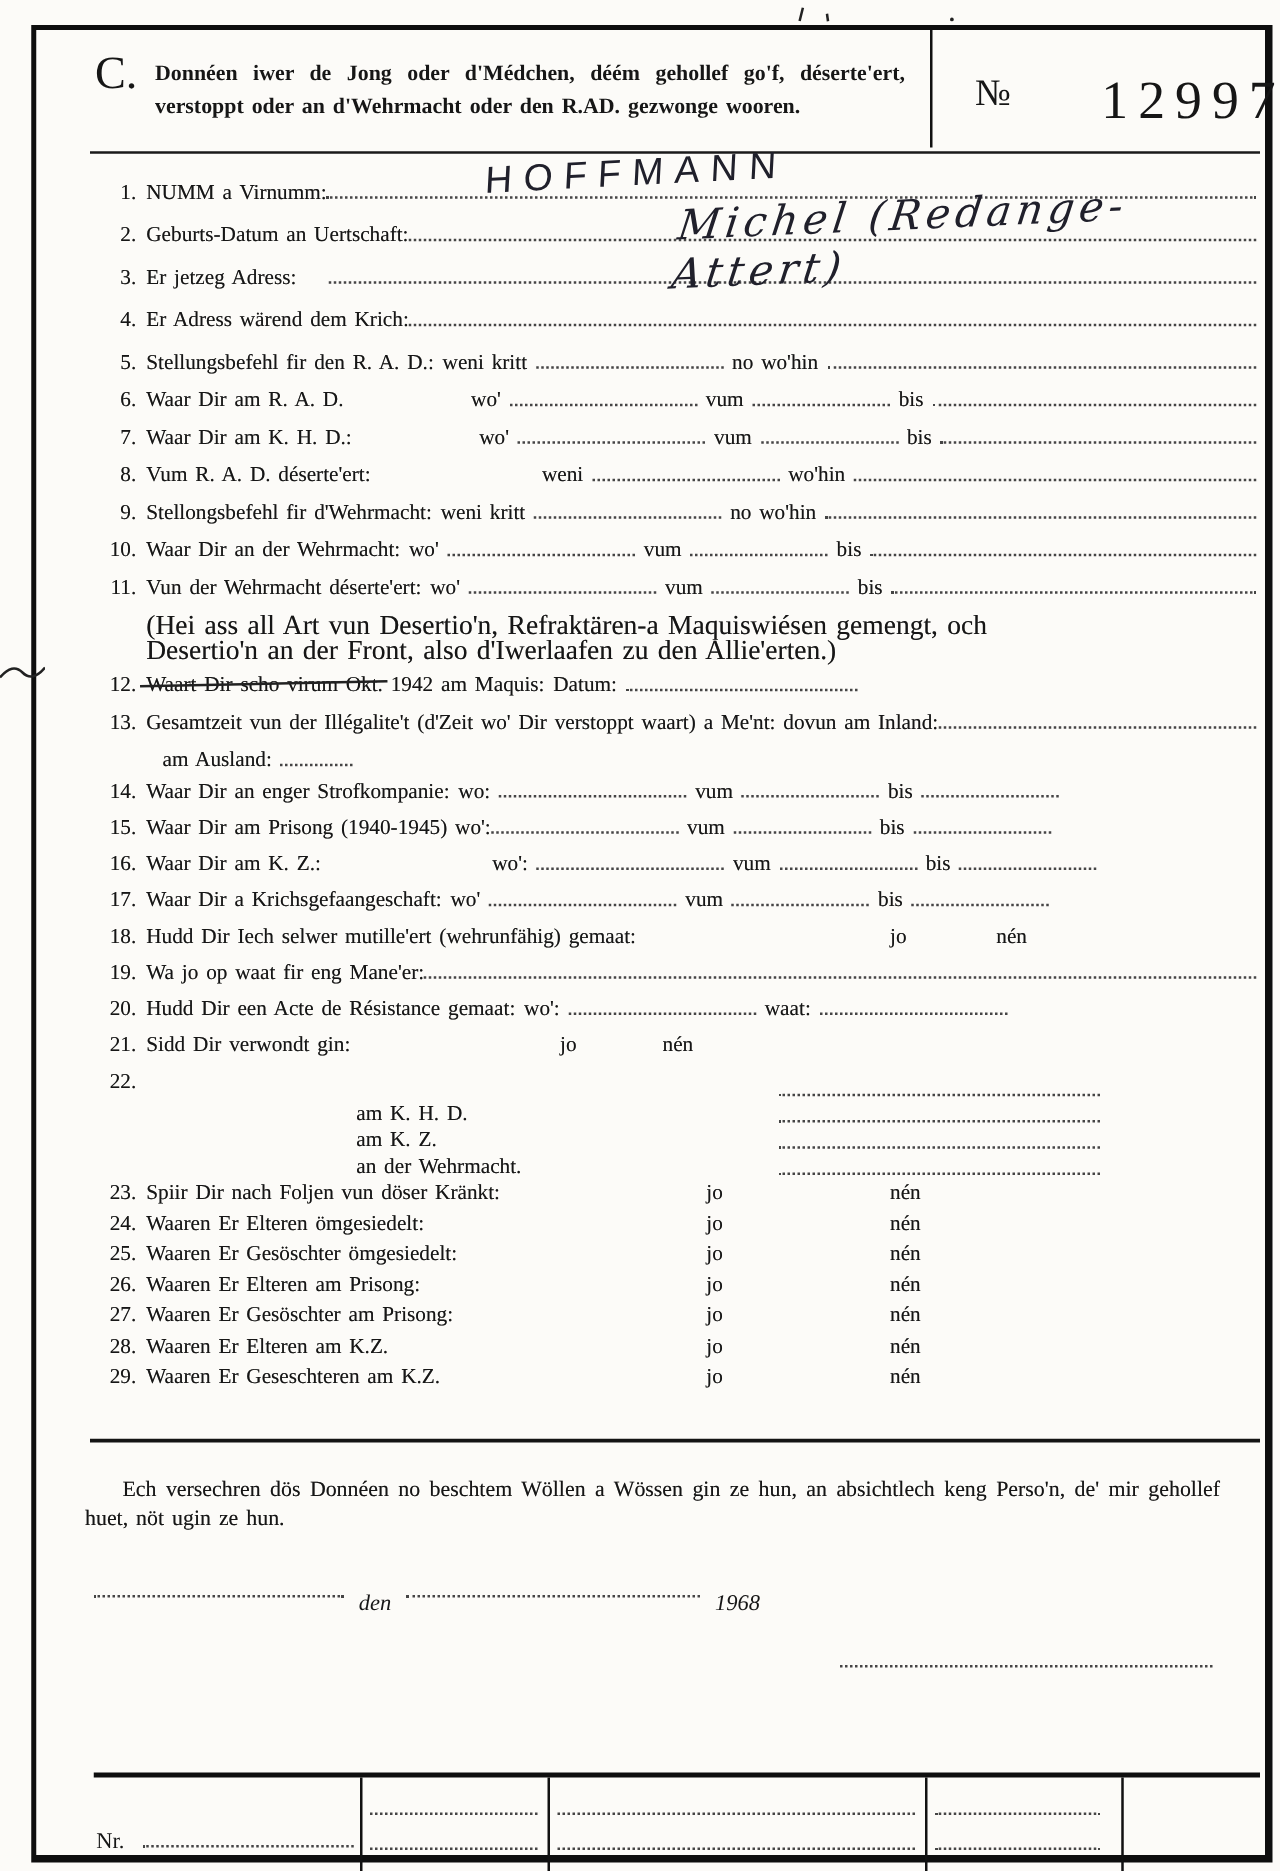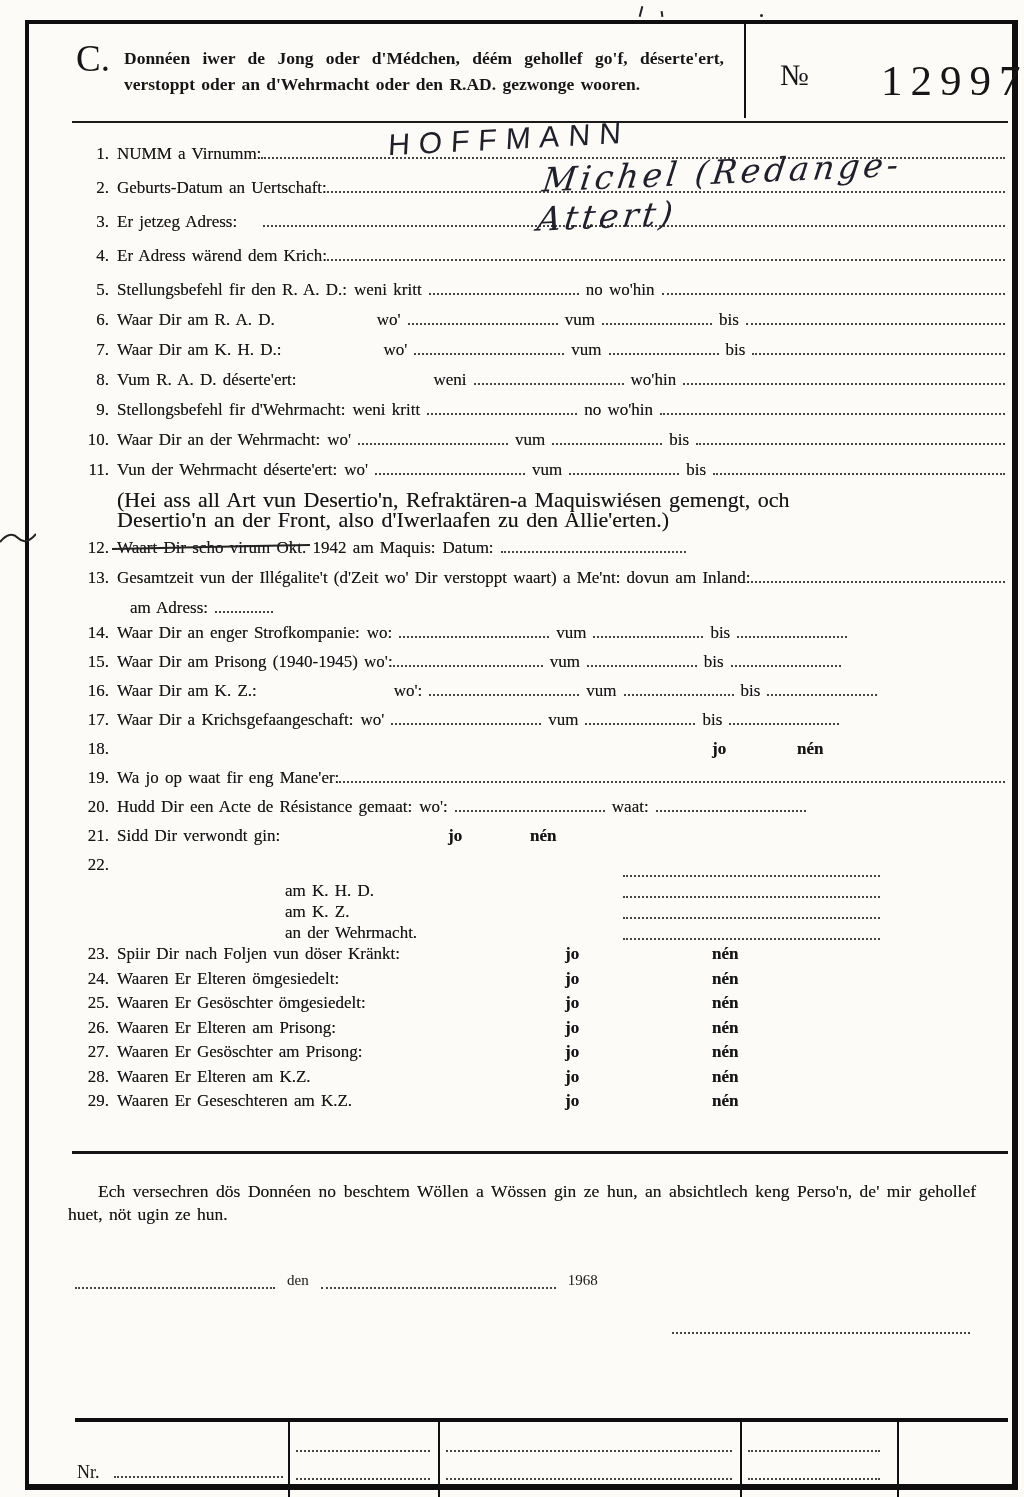--- a/index.html
+++ b/index.html
@@ -24,31 +24,31 @@
   .a13{height:25px}.k22{height:26px}.kx{height:21px}
   .num{flex:0 0 34px;text-align:right;margin-right:8px;}
   .ind1{padding-left:48px}.ind2{padding-left:203px}
   .lbl{white-space:nowrap;font-family:Liberation Serif, serif;}
   .mid{white-space:nowrap;padding:0 7px;}
   .dots{border-bottom:2px dotted #454545;height:4px;}
   .d-xs{flex:0 0 58px}.d-s{flex:0 0 110px}.d-m{flex:0 0 150px}.d-l{flex:0 0 185px}.d-f{flex:1 1 50px}
   .gap{height:1px}.g-s{flex:0 0 26px}.g-l{flex:0 0 95px}.g-xl{flex:0 0 130px}
   .note{height:40px;margin-bottom:8px;padding-left:42px;width:700px;font-size:22px;
         line-height:20px;word-spacing:2px;text-shadow:0 0 .4px rgba(0,0,0,.5);}
-  .yn{position:absolute;top:0;font-weight:bold;}
+  .yn{position:absolute;top:0;}
   .yn-a-jo{left:637px}.yn-a-nen{left:722px}
   .yn-b-jo{left:373px}.yn-b-nen{left:455px}
   .yn-c-jo{left:490px}.yn-c-nen{left:637px}
   .adots{position:absolute;left:548px;width:257px;bottom:4px;border-bottom:2px dotted #454545;height:3px;}
   
   .sep-rule{position:absolute;left:72px;top:1151px;width:936px;height:3px;background:#141414;}
   .decl{position:absolute;left:68px;top:1180px;width:908px;font-size:17.5px;line-height:22.5px;
         text-align:justify;text-indent:30px;word-spacing:2px;text-shadow:0 0 .4px rgba(0,0,0,.5);}
-  .dateline{position:absolute;left:75px;top:1272px;width:560px;display:flex;align-items:flex-end;
-            font-size:15px;}
+  .dateline{position:absolute;left:75px;top:1272px;width:560px;display:flex;align-items:flex-start;
+            font-size:18px;font-style:italic;}
   .dl-d1{flex:0 0 200px}.dl-d2{flex:0 0 235px}
   .dateline .mid{padding:0 12px;}
   .sigline{position:absolute;left:672px;top:1318px;width:298px;height:14px;
            border-bottom:2px dotted #454545;}
   
   .btable{position:absolute;left:75px;top:1382px;width:933px;height:98px;border-top:4px solid #0e0e0e;margin-top:36px;}
   .vline{position:absolute;top:0;bottom:0;width:2px;background:#111;}
   .bdots{position:absolute;border-bottom:2px dotted #454545;height:2px;}
   .nr-cell{position:absolute;left:2px;top:40px;font-size:18px;display:flex;align-items:baseline;width:206px;}
   .nr-cell .dots{flex:1 1 auto;margin-left:14px;}
@@ -174,21 +174,21 @@
         <span class="lbl">Waart Dir scho virum Okt. 1942 am Maquis:</span>
         <span class="mid">Datum:</span>
         <span class="dots d-l"></span>
       </div>
       <div class="row md">
         <span class="num">13.</span>
         <span class="lbl">Gesamtzeit vun der Illégalite't (d'Zeit wo' Dir verstoppt waart) a Me'nt: dovun am Inland:</span>
         <span class="dots d-f"></span>
       </div>
       <div class="row a13 ind1">
-        <span class="mid">am Adress:</span>
+        <span class="mid">am Ausland:</span>
         <span class="dots d-xs"></span>
       </div>
       <div class="row m2">
         <span class="num">14.</span>
         <span class="lbl">Waar Dir an enger Strofkompanie:</span>
         <span class="mid">wo:</span>
         <span class="dots d-m"></span>
         <span class="mid">vum</span>
         <span class="dots d-s"></span>
         <span class="mid">bis</span>
@@ -219,20 +219,21 @@
         <span class="lbl">Waar Dir a Krichsgefaangeschaft:</span>
         <span class="mid">wo'</span>
         <span class="dots d-m"></span>
         <span class="mid">vum</span>
         <span class="dots d-s"></span>
         <span class="mid">bis</span>
         <span class="dots d-s"></span>
       </div>
       <div class="row m2">
         <span class="num">18.</span>
+        <span class="lbl">Hudd Dir Iech selwer mutille'ert (wehrunfähig) gemaat:</span>
         <span class="yn yn-a-jo">jo</span>
         <span class="yn yn-a-nen">nén</span>
       </div>
       <div class="row m2">
         <span class="num">19.</span>
         <span class="lbl">Wa jo op waat fir eng Mane'er:</span>
         <span class="dots d-f"></span>
       </div>
       <div class="row m2">
         <span class="num">20.</span>

